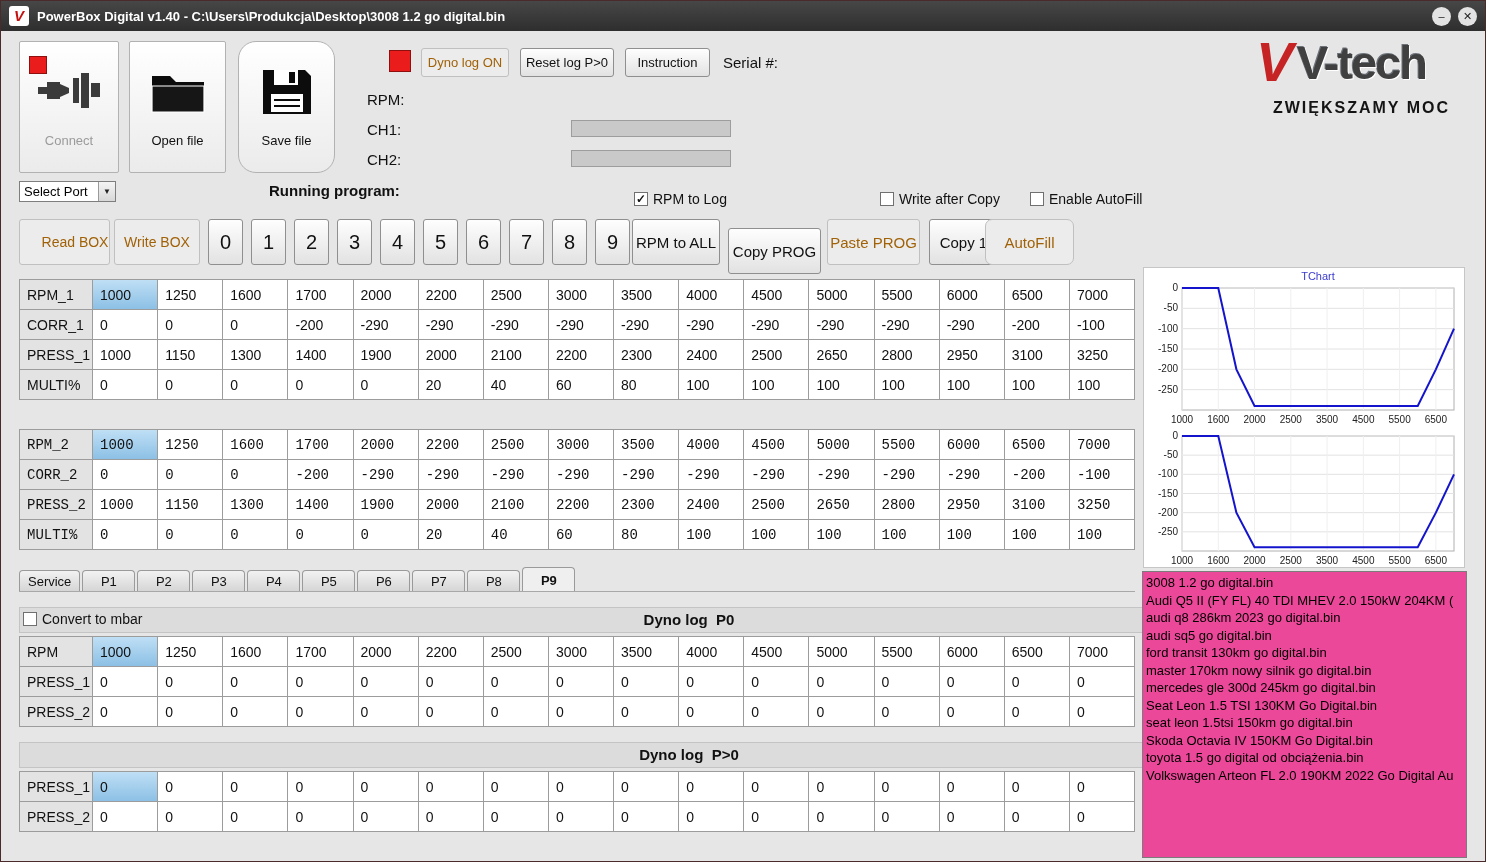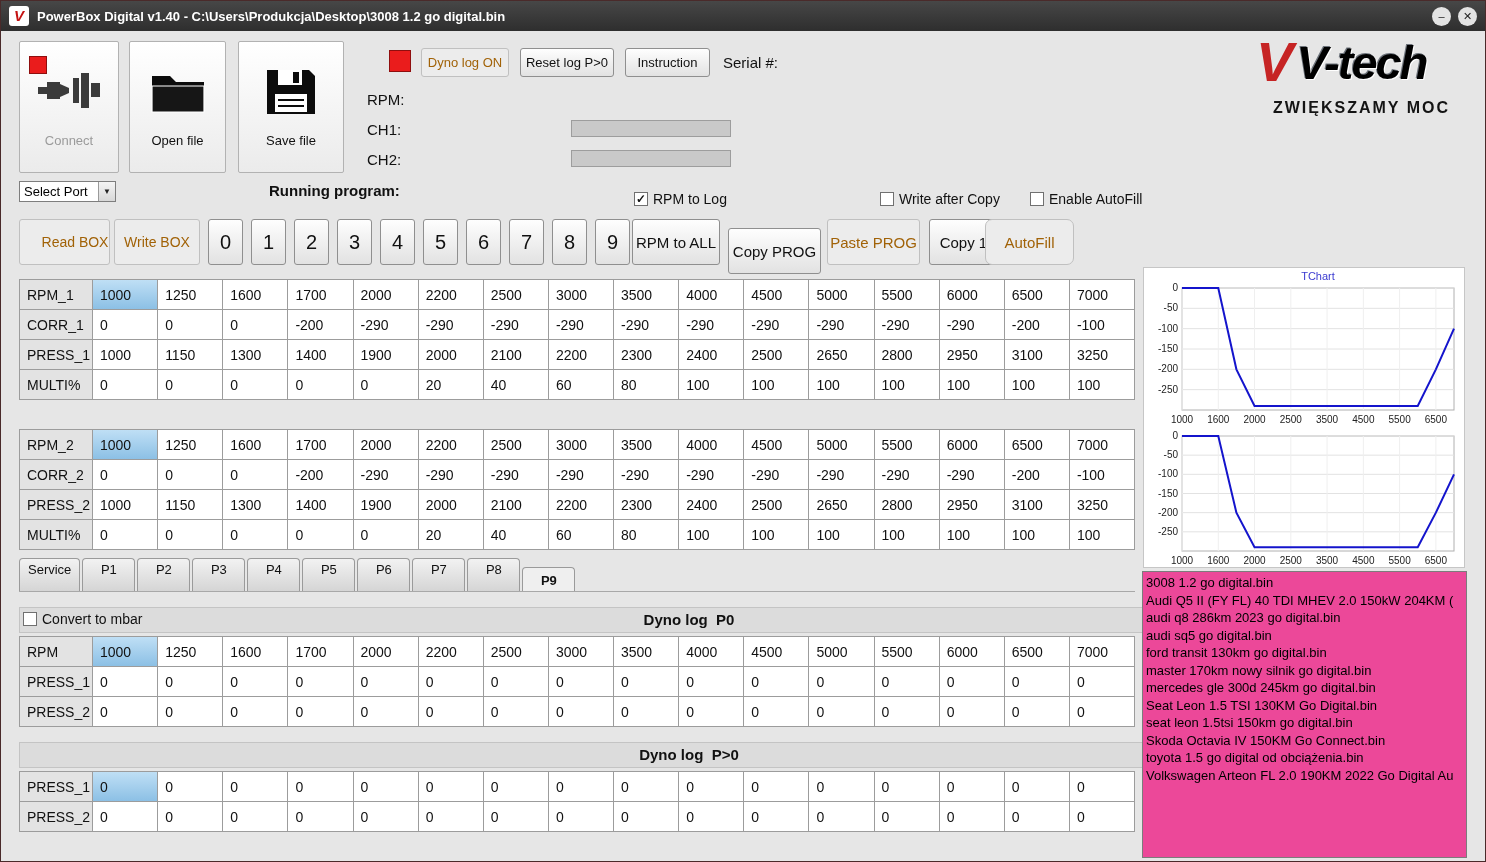--- a/index.html
+++ b/index.html
@@ -49,38 +49,38 @@
           background:#fff;}
   .trow{display:grid;grid-template-columns:73px repeat(16,1fr);}
   .tlabel,.tcell{border-right:1px solid #9c9c9c;border-bottom:1px solid #9c9c9c;height:30px;line-height:30px;
                  font-size:14px;padding-left:7px;overflow:hidden;white-space:nowrap;}
   .tlabel{background:#e3e3e3;color:#111;}
   .tcell{background:#fff;color:#111;}
   .tcell.hl{background:linear-gradient(#bfdff5,#8cc0e5);}
   
   .tabs{position:absolute;left:18px;top:566px;height:25px;display:flex;gap:2px;align-items:flex-end;}
   .tab{background:linear-gradient(#f2f2f2,#d4d4d4);border:1px solid #9a9a9a;border-bottom:none;
-       border-radius:4px 4px 0 0;min-width:53px;height:34px;line-height:22px;text-align:center;
+       border-radius:4px 4px 0 0;min-width:53px;height:22px;line-height:22px;text-align:center;
        font-size:13px;padding:0 8px;color:#111;cursor:default;}
   .tab.active{background:#efefef;height:25px;line-height:25px;font-weight:bold;}
   .tab-sep{position:absolute;left:18px;top:590px;width:1116px;height:1px;background:#a8a8a8;}
   
   .band{position:absolute;left:18px;width:1340px;height:26px;background:#dcdcdc;border:1px solid #c4c4c4;
         text-align:center;font-size:15px;font-weight:bold;line-height:24px;color:#111;white-space:pre;}
   
   #charts{position:absolute;left:1142px;top:266px;width:322px;height:301px;background:#fff;border:1px solid #c6c6c6;}
   .chart{width:318px;}
   
   #filelist{position:absolute;left:1141px;top:570px;width:325px;height:287px;background:#ec4899;
             border:1px solid #7c7c7c;overflow:hidden;padding:2px 3px;}
   .file-item{font-size:13px;line-height:17.5px;white-space:nowrap;overflow:hidden;color:#000;}
   
   #vtech{position:absolute;right:16px;top:34px;width:215px;text-align:center;}
   .brand-wrap{position:relative;height:62px;}
-  .brand{position:relative;z-index:2;font-size:47px;font-weight:bold;font-style:italic;color:#000000;
+  .brand{position:relative;z-index:2;font-size:47px;font-weight:bold;color:#404040;
          letter-spacing:-2px;text-shadow:1px 1px 0 #fff,-1px -1px 0 #6d737b;}
   .brand-accent{position:absolute;z-index:1;left:2px;top:-6px;font-size:56px;font-weight:bold;font-style:italic;
                 color:#c62424;}
   .tagline{font-size:16px;font-weight:bold;color:#141414;letter-spacing:2px;margin-top:2px;}
 </style>
 </head>
 <body>
 
 <div class="window">
 
@@ -113,21 +113,21 @@
   <div class="bigbtn" style="left:128px;width:97px;">
     <div class="icon">
       <svg width="58" height="48" viewBox="0 0 58 48">
         <path d="M3 8 h18 l6 6 h28 v30 H3 z" fill="#0c0c0c"></path>
         <path d="M3 18 h52 v26 H3 z" fill="#161616" stroke="#ffffff" stroke-width="1.2"></path>
       </svg>
     </div>
     <div class="lbl">Open file</div>
   </div>
 
-  <div class="bigbtn" style="left:237px;width:106px;">
+  <div class="bigbtn" style="left:237px;width:97px;border-radius:18px;">
     <div class="icon">
       <svg width="52" height="48" viewBox="0 0 52 48">
         <path d="M2 2 h42 l6 6 v38 H2 z" fill="#0c0c0c"></path>
         <rect x="13" y="2" width="24" height="15" fill="#ffffff"></rect>
         <rect x="28" y="4" width="6" height="11" fill="#0c0c0c"></rect>
         <rect x="10" y="26" width="32" height="18" fill="#ffffff"></rect>
         <line x1="13" y1="32" x2="39" y2="32" stroke="#0c0c0c" stroke-width="2"></line>
         <line x1="13" y1="38" x2="39" y2="38" stroke="#0c0c0c" stroke-width="2"></line>
       </svg>
     </div>
@@ -256,21 +256,21 @@
         <div class="tcell">80</div>
         <div class="tcell">100</div>
         <div class="tcell">100</div>
         <div class="tcell">100</div>
         <div class="tcell">100</div>
         <div class="tcell">100</div>
         <div class="tcell">100</div>
         <div class="tcell">100</div>
       </div>
     </div>
-  <div class="dtable" style="top:428px;">
+  <div class="dtable" style="top:428px;font-family:Liberation Mono, monospace;">
       <div class="trow">
         <div class="tlabel">RPM_2</div>
         <div class="tcell hl">1000</div>
         <div class="tcell">1250</div>
         <div class="tcell">1600</div>
         <div class="tcell">1700</div>
         <div class="tcell">2000</div>
         <div class="tcell">2200</div>
         <div class="tcell">2500</div>
         <div class="tcell">3000</div>
@@ -534,21 +534,21 @@
   <div id="filelist">
       <div class="file-item">3008 1.2 go digital.bin</div>
       <div class="file-item">Audi Q5 II (FY FL) 40 TDI MHEV 2.0 150kW 204KM (</div>
       <div class="file-item">audi q8 286km 2023 go digital.bin</div>
       <div class="file-item">audi sq5 go digital.bin</div>
       <div class="file-item">ford transit 130km go digital.bin</div>
       <div class="file-item">master 170km nowy silnik go digital.bin</div>
       <div class="file-item">mercedes gle 300d 245km go digital.bin</div>
       <div class="file-item">Seat Leon 1.5 TSI 130KM Go Digital.bin</div>
       <div class="file-item">seat leon 1.5tsi 150km go digital.bin</div>
-      <div class="file-item">Skoda Octavia IV 150KM Go Connect.bin</div>
+      <div class="file-item">Skoda Octavia IV 150KM Go Digital.bin</div>
       <div class="file-item">toyota 1.5 go digital od obciążenia.bin</div>
       <div class="file-item">Volkswagen Arteon FL 2.0 190KM 2022 Go Digital Au</div>
     </div>
 
   <div id="vtech">
     <div class="brand-wrap">
       <span class="brand-accent">V</span>
       <span class="brand">V-tech</span>
     </div>
     <div class="tagline">ZWIĘKSZAMY MOC</div>

